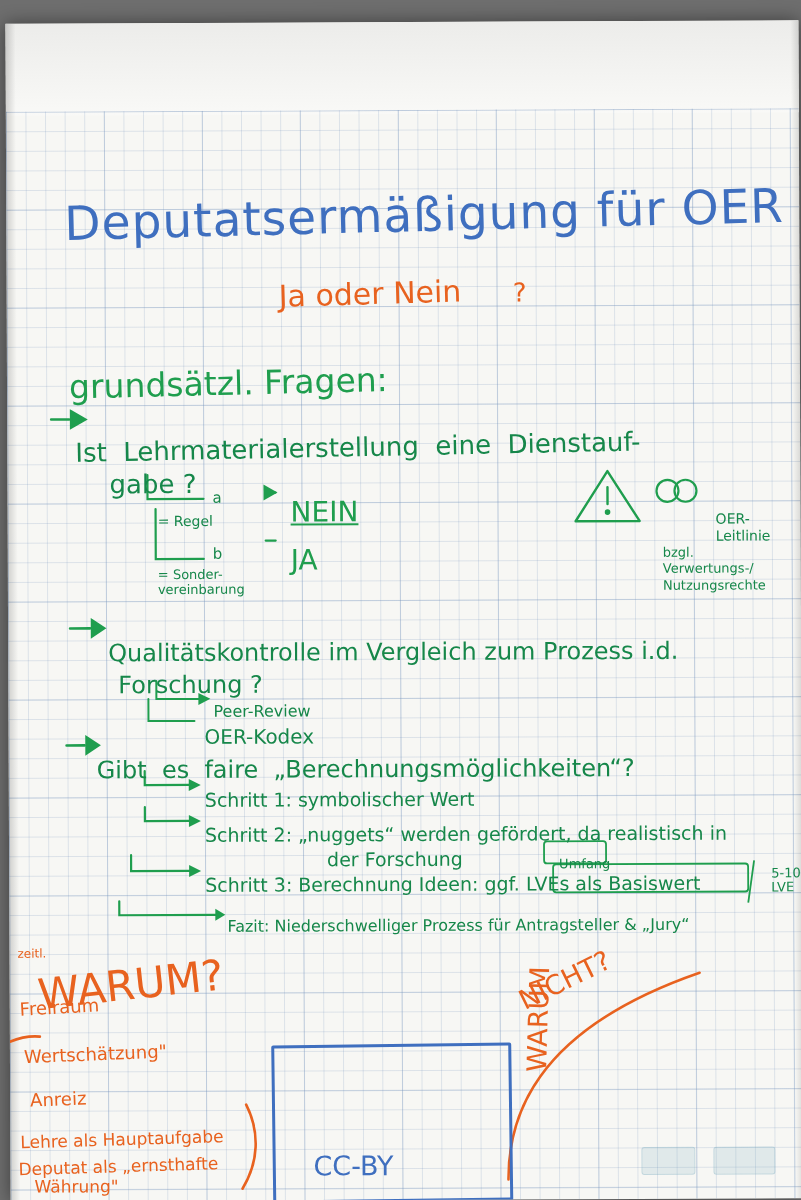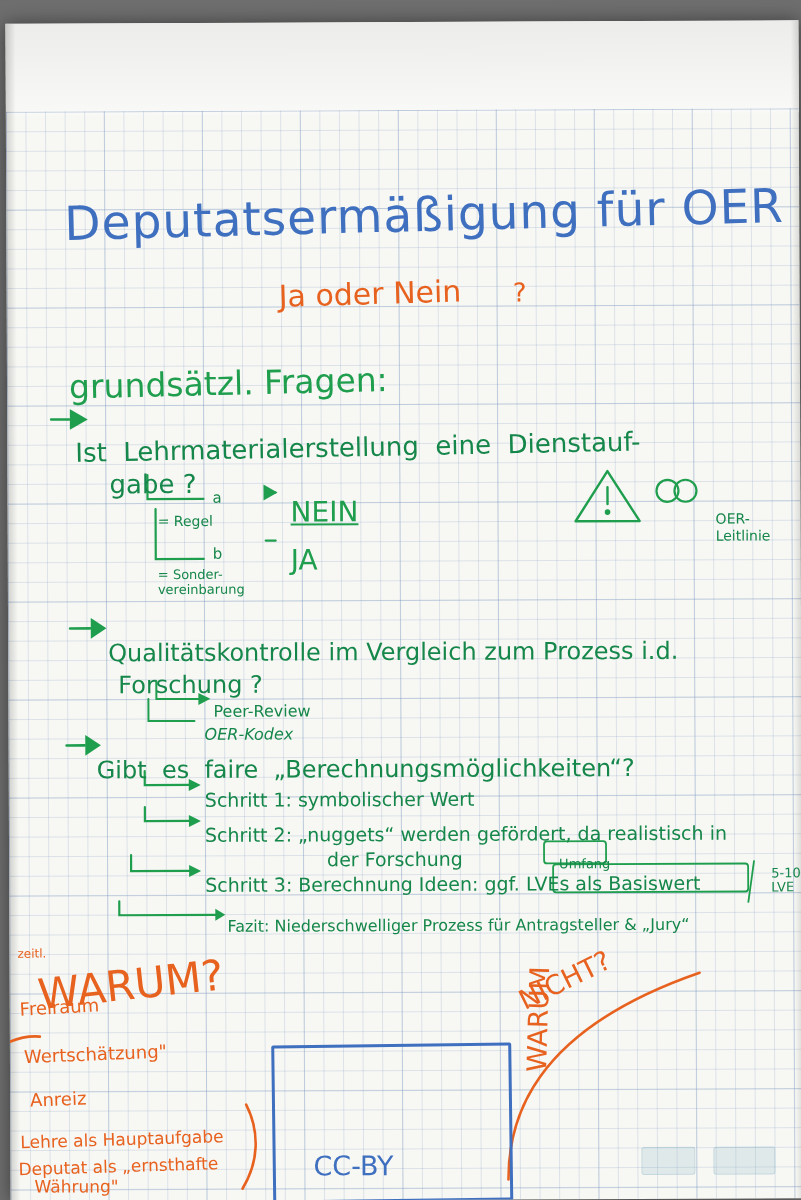--- a/index.html
+++ b/index.html
@@ -122,21 +122,21 @@
   .branch-b { left: 205px; top: 524px; font-size: 15px; }
   .branch-sonder { left: 150px; top: 545px; font-size: 13px; line-height: 1.15; }
   .ja { left: 283px; top: 523px; font-size: 28px; }
 
   .oer-leitlinie { left: 708px; top: 482px; font-size: 14px; line-height: 1.2; margin-top: 8px; }
   .bzgl { left: 655px; top: 524px; font-size: 13px; line-height: 1.25; }
 
   .q2 { left: 100px; top: 618px; font-size: 24px; }
   .q2b { left: 110px; top: 650px; font-size: 24px; }
   .peer { left: 205px; top: 681px; font-size: 16px; }
-  .kodex { left: 196px; top: 704px; font-size: 16px; font-style: italic; }
+  .kodex { left: 196px; top: 704px; font-size: 20px; }
 
   .q3 { left: 88px; top: 735px; font-size: 24px; }
   .s1 { left: 196px; top: 768px; font-size: 19px; }
   .s2 { left: 196px; top: 803px; font-size: 19px; }
   .s2b { left: 318px; top: 828px; font-size: 19px; }
   .s3 { left: 196px; top: 853px; font-size: 19px; }
   .umfang { left: 550px; top: 836px; font-size: 13px; }
   .swue { left: 762px; top: 846px; font-size: 13px; line-height: 1.1; }
   .fazit { left: 218px; top: 896px; font-size: 16px; }
 
@@ -298,20 +298,23 @@
     <div class="hw dgreen branch-regel">= Regel</div>
     <div class="hw green nein">NEIN</div>
 
     <div class="hw dgreen branch-b">b</div>
     <div class="hw dgreen branch-sonder">= Sonder-
 vereinbarung</div>
     <div class="hw green ja">JA</div>
 
     <div class="hw dgreen oer-leitlinie">OER-
 Leitlinie</div>
+    <div class="hw dgreen bzgl">bzgl.
+Verwertungs-/
+Nutzungsrechte</div>
 
     <div class="hw dgreen q2">Qualitätskontrolle im Vergleich zum Prozess i.d.</div>
     <div class="hw dgreen q2b">Forschung ?</div>
     <div class="hw dgreen peer">Peer-Review</div>
     <div class="hw dgreen kodex">OER-Kodex</div>
 
     <div class="hw dgreen q3">Gibt  es  faire  „Berechnungsmöglichkeiten“?</div>
     <div class="hw dgreen s1">Schritt 1: symbolischer Wert</div>
     <div class="hw dgreen s2">Schritt 2: „nuggets“ werden gefördert, da realistisch in</div>
     <div class="hw dgreen s2b">der Forschung</div>

